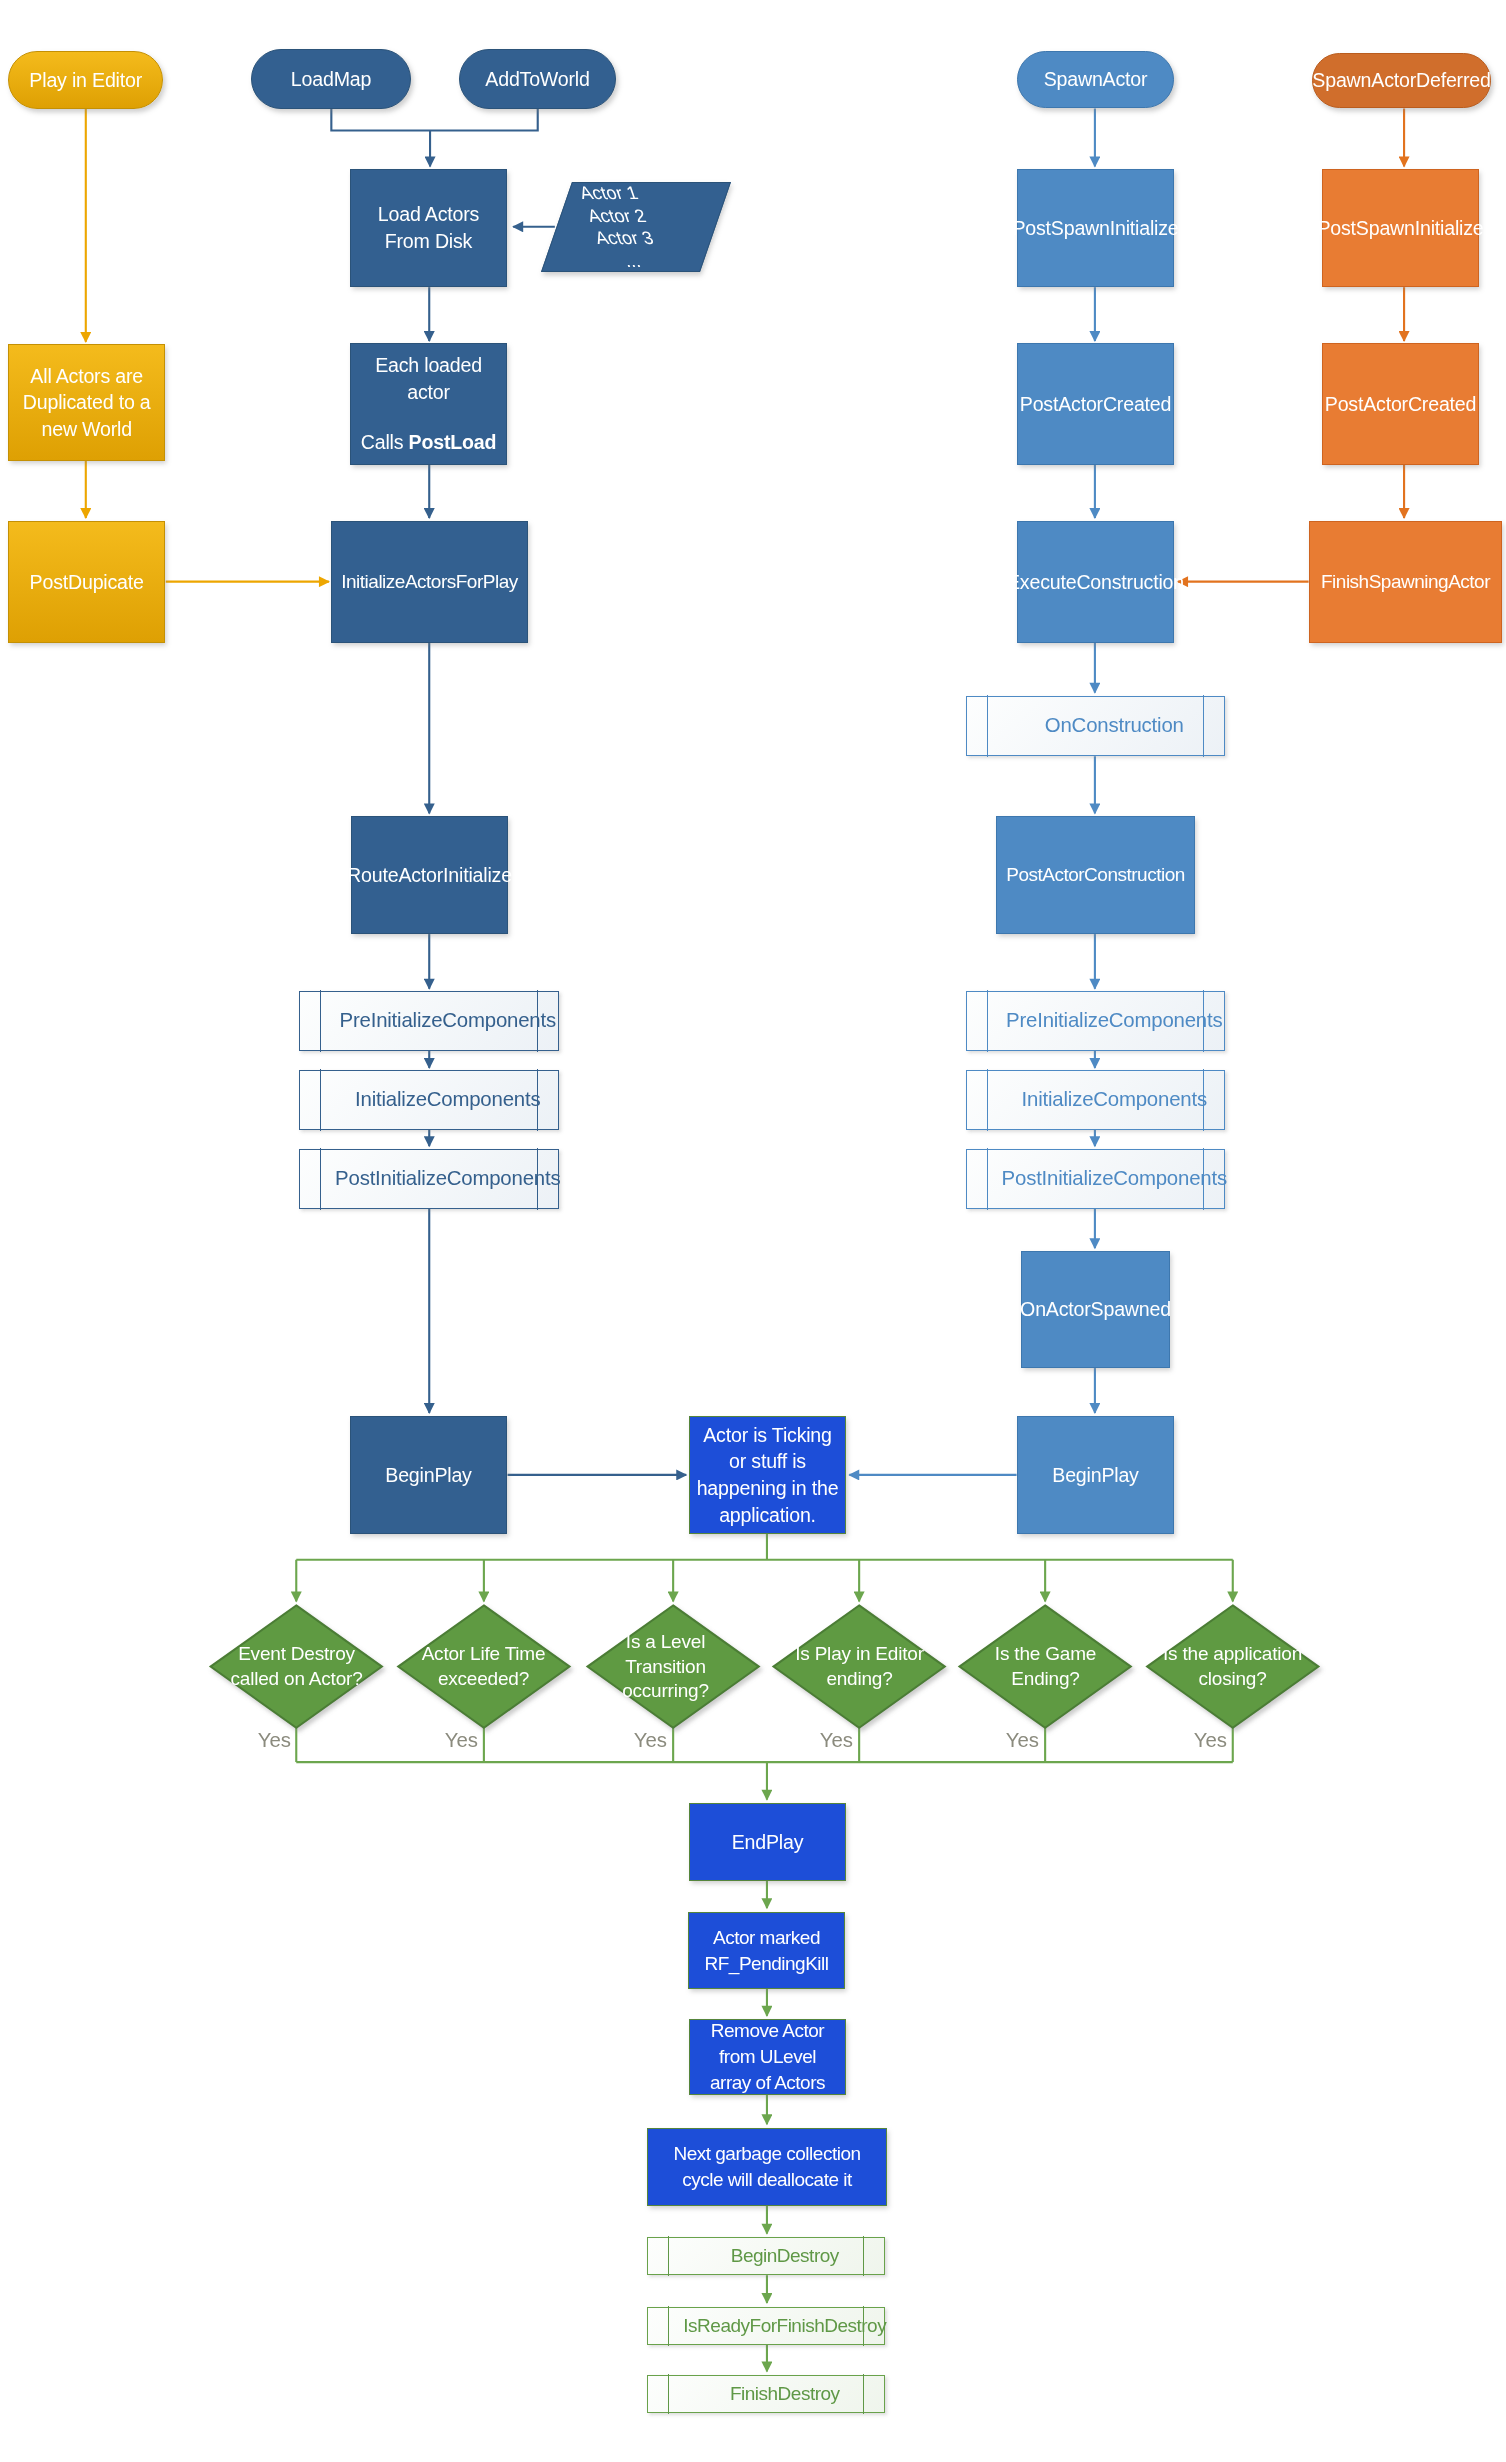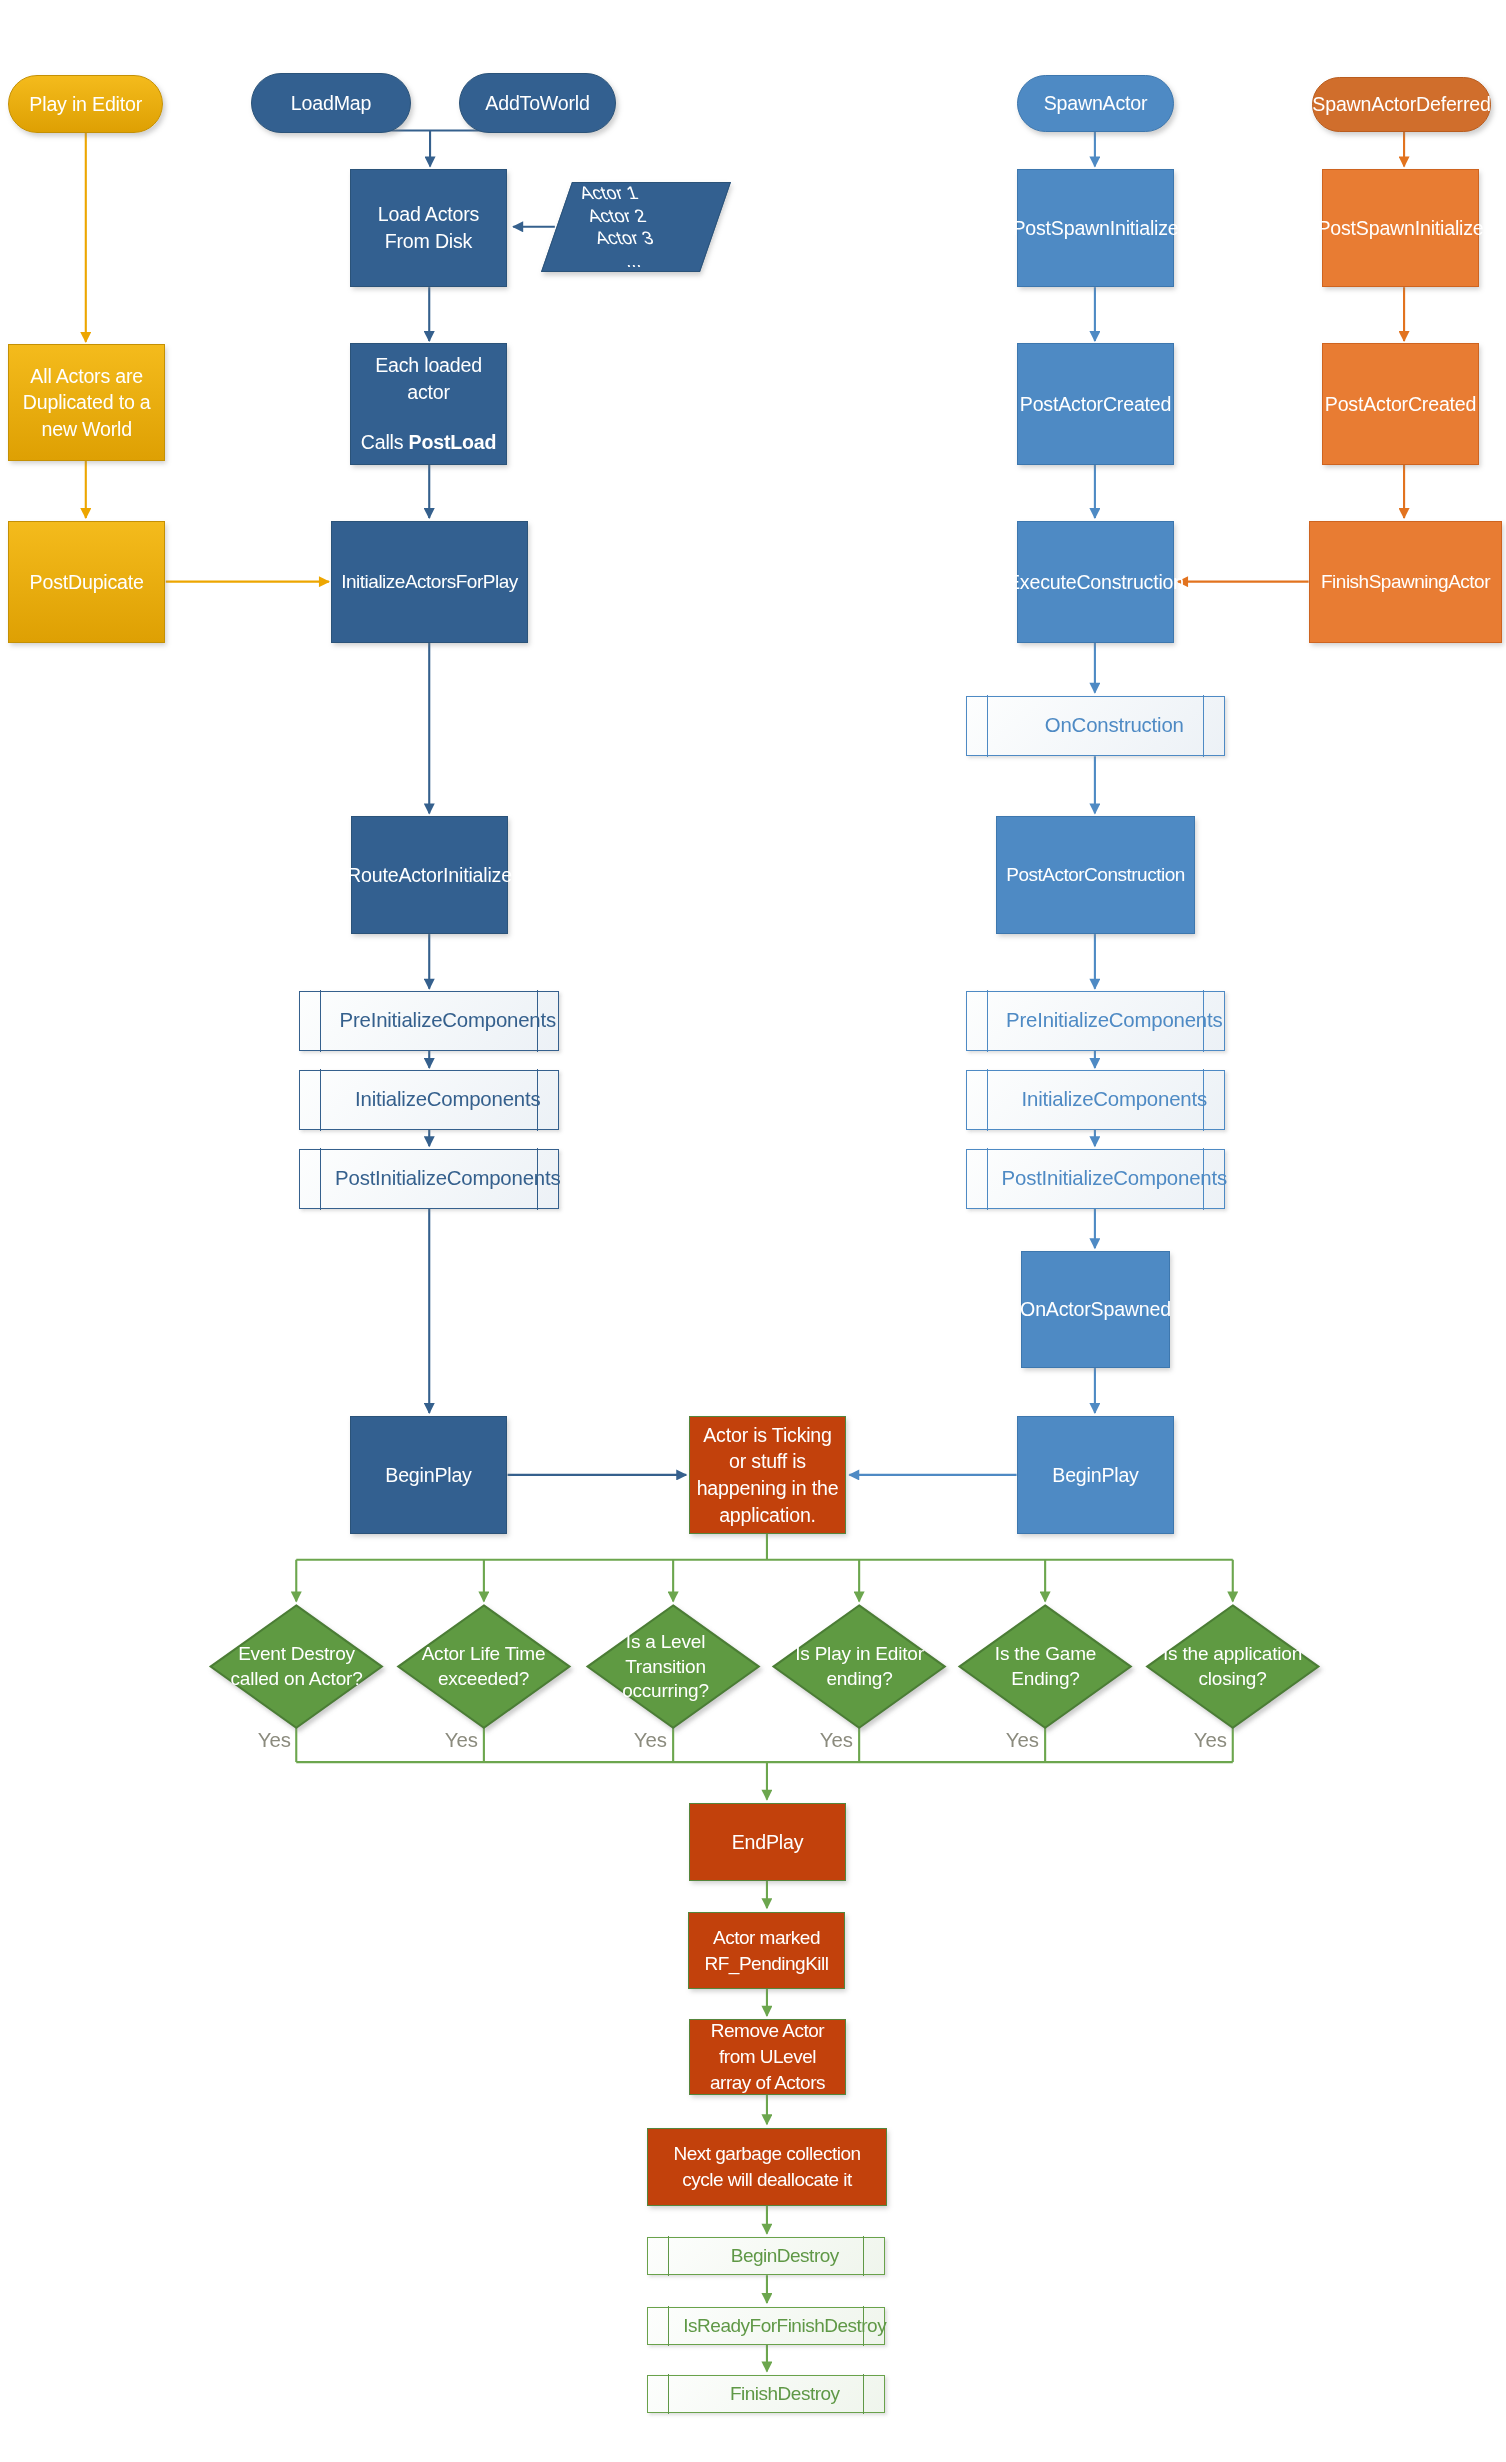--- a/index.html
+++ b/index.html
@@ -3,27 +3,27 @@
 <meta charset="utf-8">
 <style>
   html,body{margin:0;padding:0;background:#fff;}
   #canvas{position:relative;width:1507px;height:2462px;background:#fff;overflow:hidden;
           font-family:"Liberation Sans",sans-serif;}
   svg.layer{position:absolute;left:0;top:0;}
   .node{position:absolute;box-sizing:border-box;display:flex;flex-direction:column;
         align-items:center;justify-content:center;text-align:center;color:#fff;
         font-size:19.6px;line-height:1.36;letter-spacing:-0.2px;padding:3.3px 6.5px;
         box-shadow:2.4px 3.3px 4.9px rgba(125,125,125,.38);}
-  .stadium{border-radius:30px;margin-top:24px;}
+  .stadium{border-radius:30px;}
   .yellow{background:linear-gradient(#F4BB1C,#DEA003);border:1.6px solid #C49004;}
   .dblue{background:#336090;border:1.6px solid #2B5379;}
   .mblue{background:#4E8AC4;border:1.6px solid #3D77AE;}
   .orange{background:#E87C33;border:1.6px solid #CE6420;}
   .orangedark{background:#D06E2C;border:1.6px solid #B95C1E;}
-  .green{background:#c2410c;border:1.6px solid #55853C;}
+  .green{background:#1d4ed8;border:1.6px solid #55853C;}
   .sub{background:linear-gradient(135deg,#FDFEFE,#ECF1F6);font-size:20.4px;
        box-shadow:1.6px 2.4px 3.3px rgba(130,130,130,.28);padding-left:44px;}
   .sub.bd{border:1.6px solid #35608D;color:#35608D;}
   .sub.bm{border:1.6px solid #4E8AC4;color:#4E8AC4;}
   .sub.bg{border:1.6px solid #69A24B;color:#5F9846;background:linear-gradient(135deg,#FDFEFD,#EFF5EC);}
   .sub .bar{position:absolute;top:-1.6px;bottom:-1.6px;width:0;border-left:1.6px solid;}
   .sub .bar.l{left:19.6px;} .sub .bar.r{right:19.6px;}
   .f23{font-size:19px;letter-spacing:-0.5px;}
   .para{position:absolute;left:541px;top:182px;width:159px;height:90px;background:#336090;
         border:1.6px solid #2B5379;transform:skewX(-19deg);transform-origin:50% 100%;

